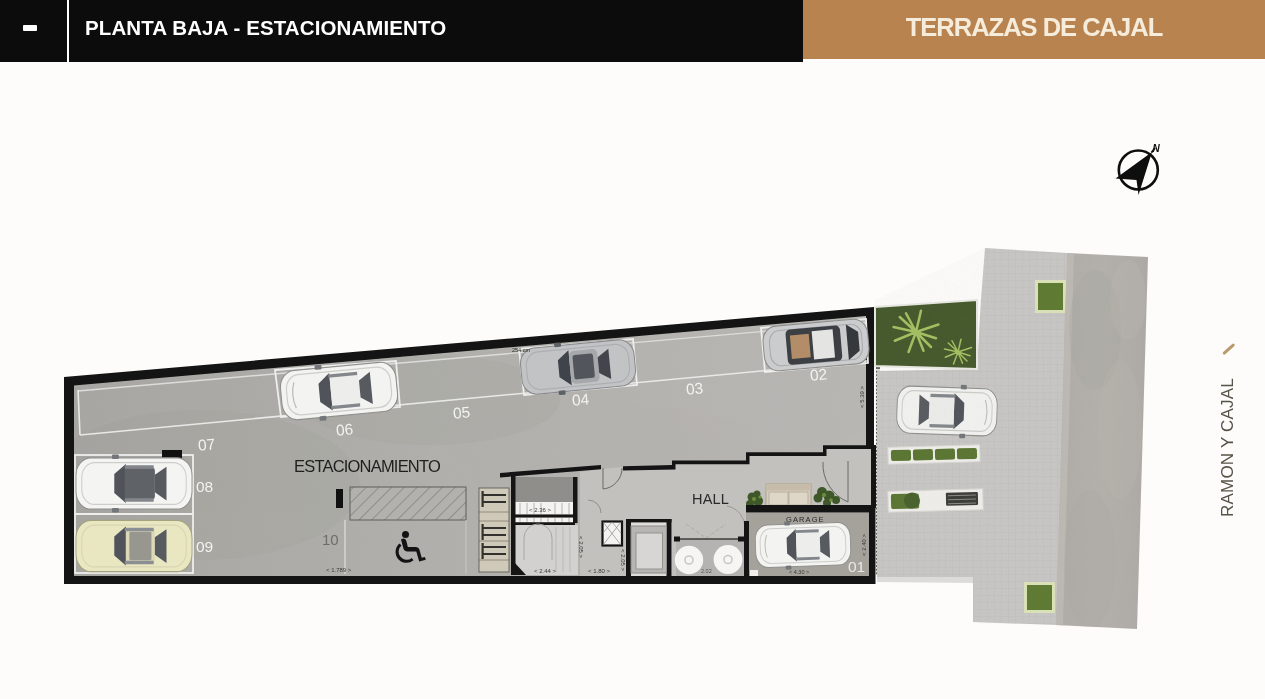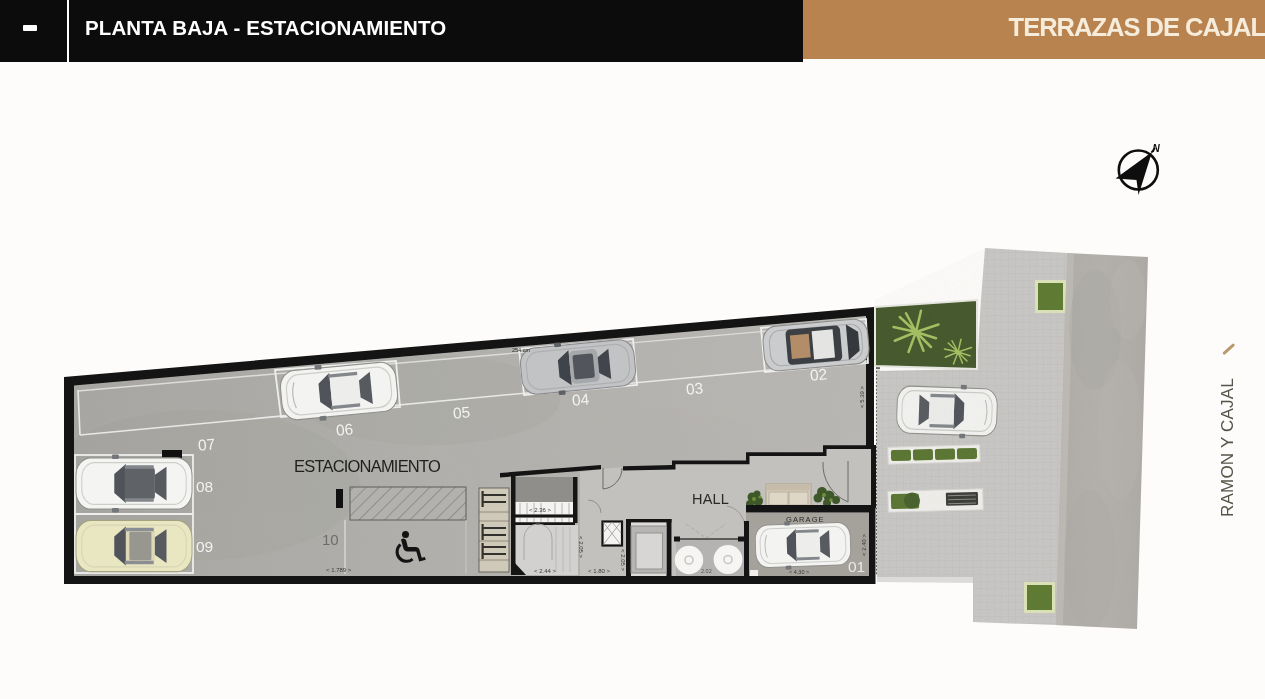--- a/index.html
+++ b/index.html
@@ -1,21 +1,21 @@
 <!DOCTYPE html>
 <html><head><meta charset="utf-8"><style>
 html,body{margin:0;padding:0;background:#fdfcfa}
 body{width:1265px;height:699px;font-family:"Liberation Sans",sans-serif;overflow:hidden}
 #page{position:relative;width:1265px;height:577px;background:#fdfcfa}
 #hb{position:absolute;left:0;top:0;width:803px;height:62px;background:#0c0c0c}
 #hsep{position:absolute;left:67px;top:0;width:2px;height:62px;background:#fff}
 #hdash{position:absolute;left:23px;top:25px;width:14px;height:6px;background:#fff;border-radius:1px}
 #htitle{position:absolute;left:85px;top:16px;color:#fff;font-size:20.5px;font-weight:bold;letter-spacing:.1px;white-space:nowrap}
 #hbrown{position:absolute;left:803px;top:0;width:462px;height:59px;background:#b9834f}
-#hbtitle{position:absolute;left:803px;top:13px;width:462px;text-align:right;color:#f5ecdb;font-size:25.5px;font-weight:bold;letter-spacing:-1px}
+#hbtitle{position:absolute;left:803px;top:13px;width:462px;text-align:center;color:#f5ecdb;font-size:25.5px;font-weight:bold;letter-spacing:-1px}
 svg{position:absolute;left:0;top:0}
 </style></head><body>
 <div id="page">
 <div id="hb"></div>
     <div id="hsep"></div>
     <div id="hdash"></div>
 <div id="htitle">PLANTA BAJA - ESTACIONAMIENTO</div>
 <div id="hbrown"></div>
     <div id="hbtitle">TERRAZAS DE CAJAL</div>
 <svg width="1265" height="699" viewBox="0 0 1265 699">

